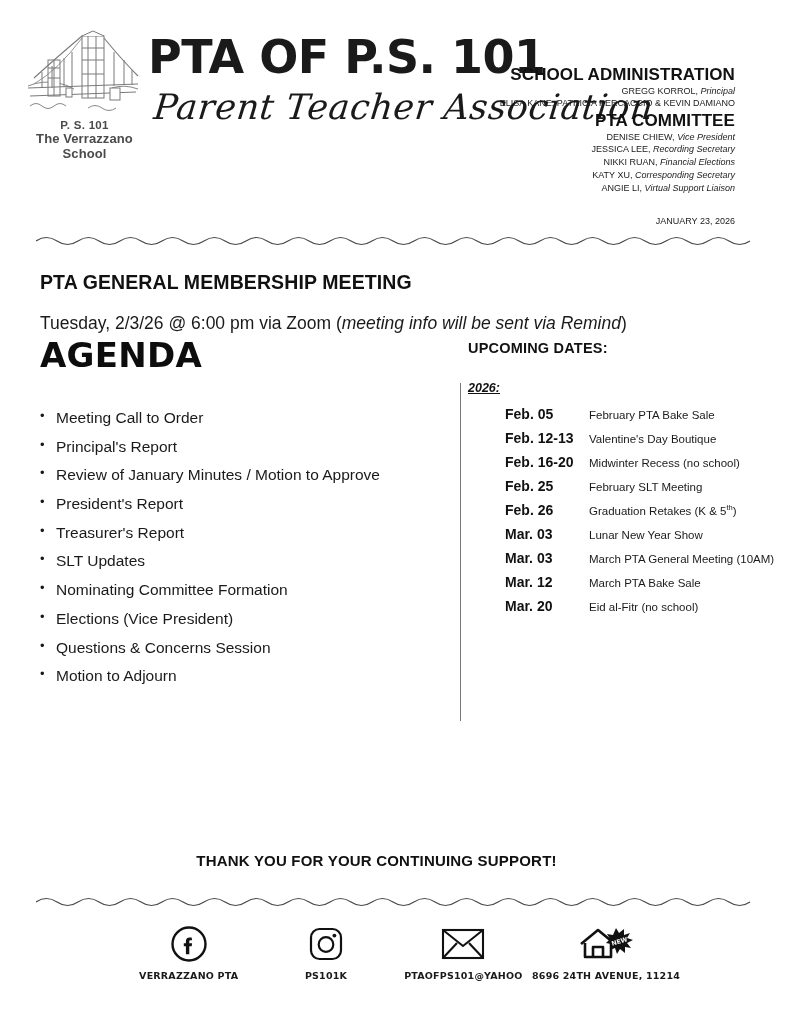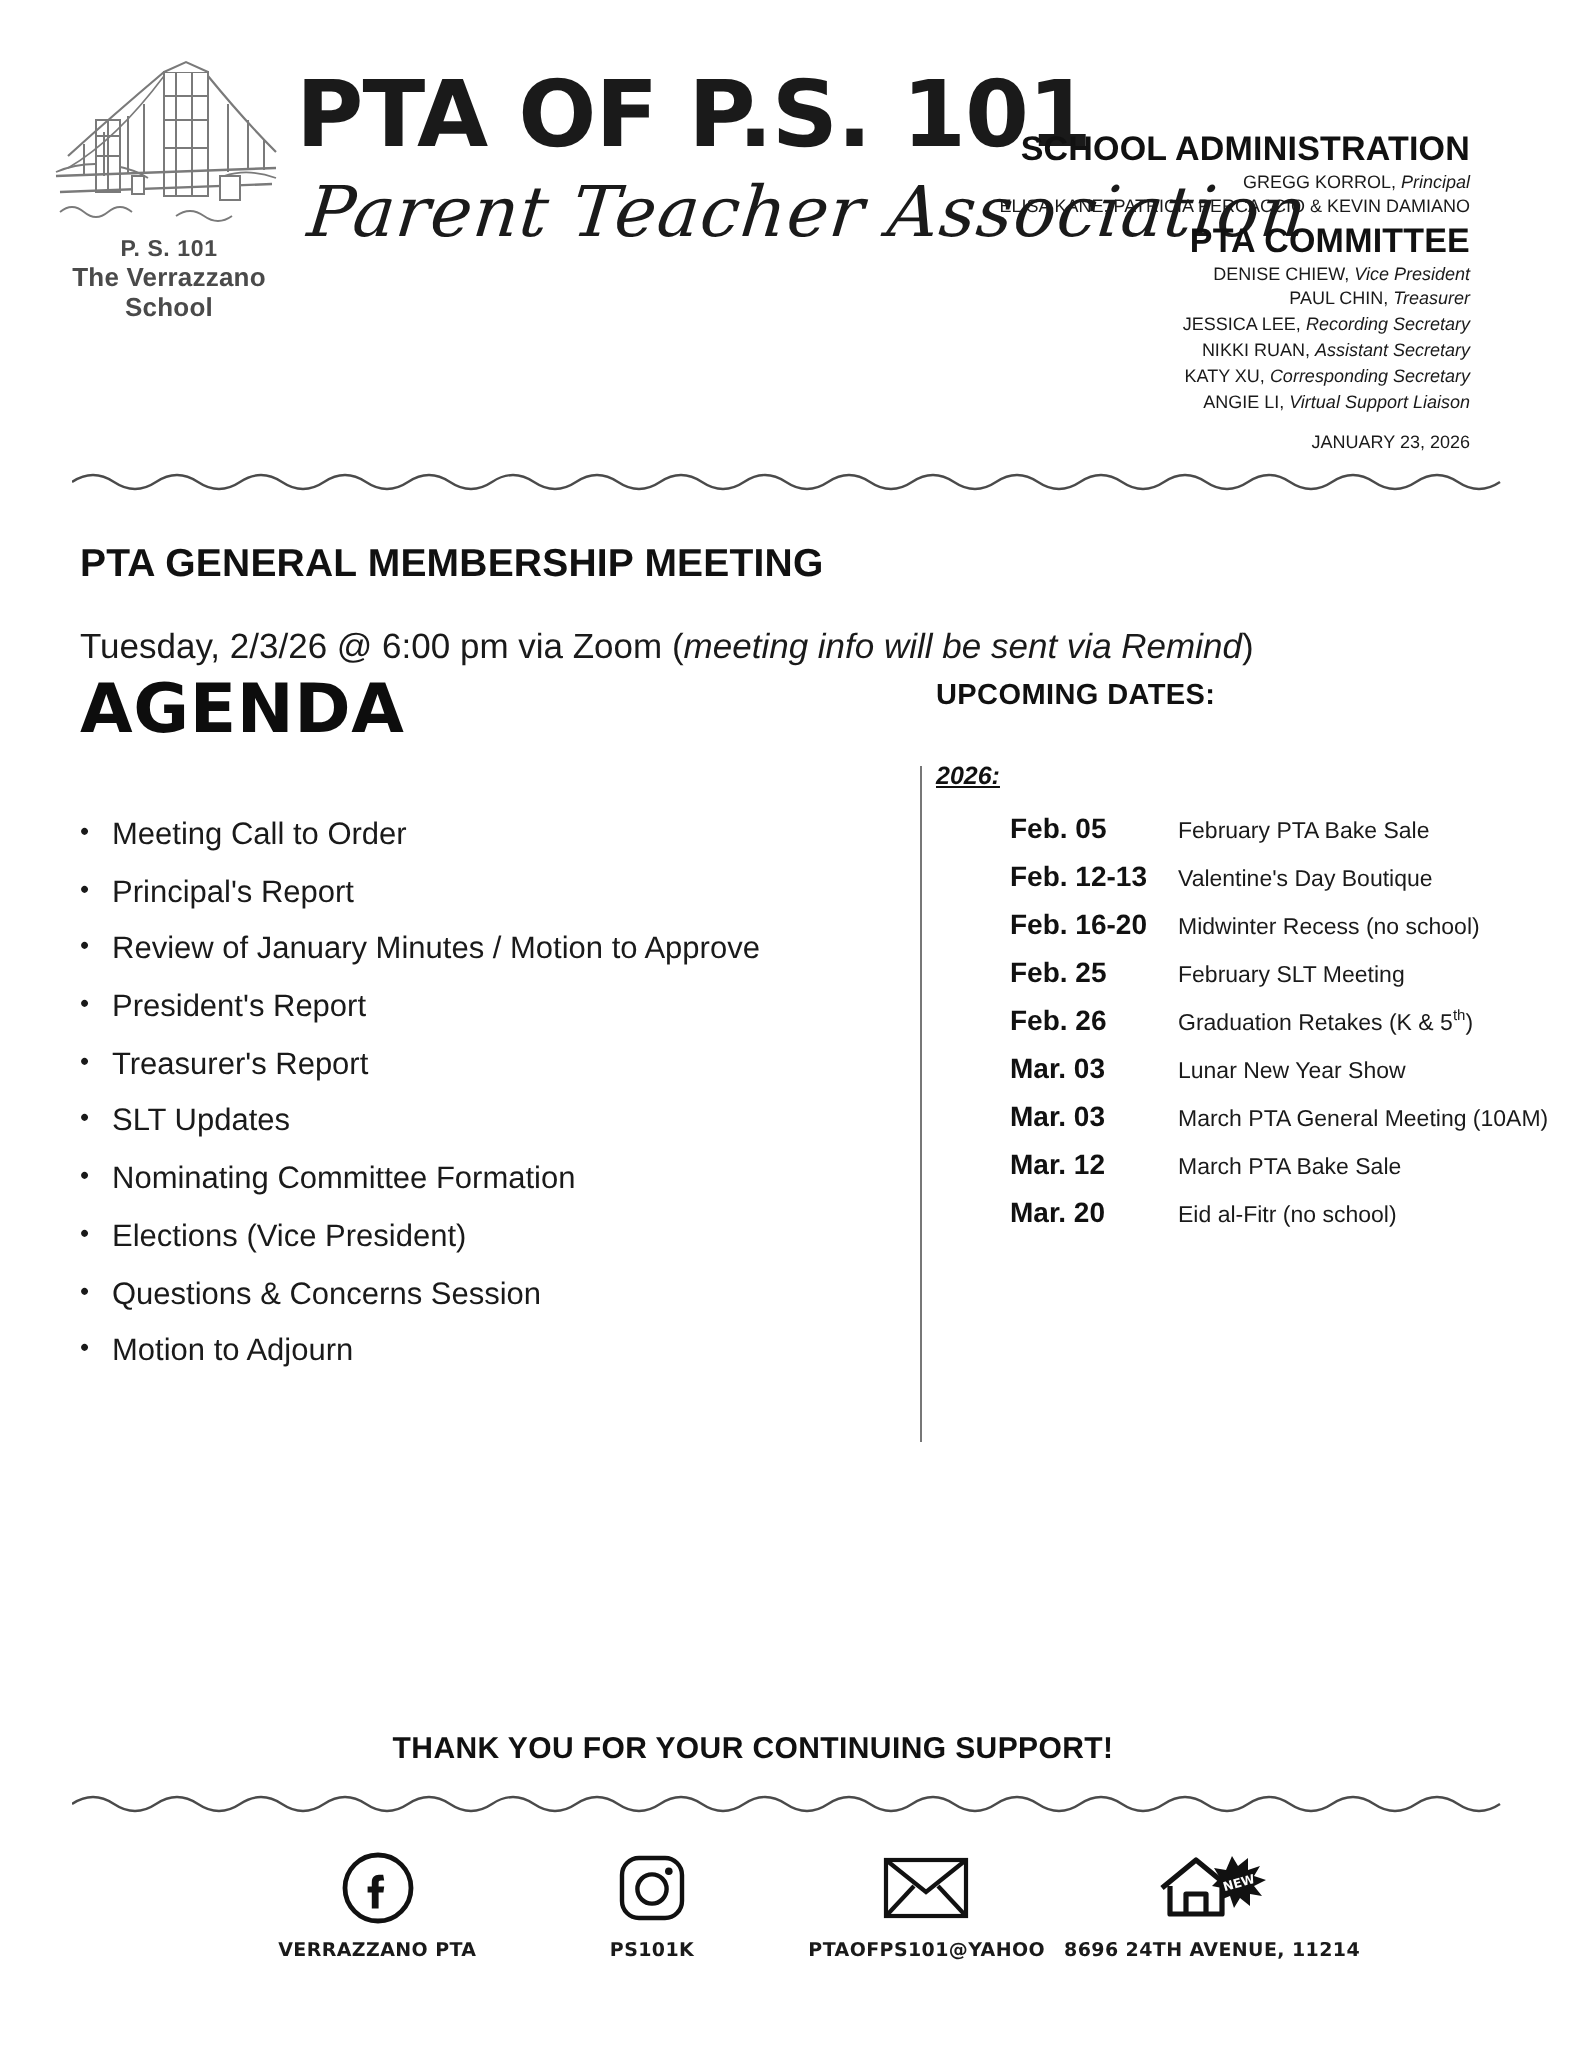--- a/index.html
+++ b/index.html
@@ -234,21 +234,20 @@
   
   .thanks {
     position: absolute;
     left: 0; top: 852px;
     width: 753px;
     text-align: center;
     font-size: 15px;
     font-weight: bold;
     letter-spacing: 0.2px;
     color: #111;
-    margin-top: 14px;
   }
   .social-row {
     position: absolute;
     left: 120px; top: 922px;
     width: 560px;
     display: flex;
   }
   .social-item {
     flex: 1 1 0;
     text-align: center;
@@ -339,30 +338,26 @@
       </div>
     </div>
 
     <div class="committee-block">
       <div class="section-head">PTA COMMITTEE</div>
       <div class="staff-line">
         <span>DENISE CHIEW,</span>
         <span class="role">Vice President</span>
       </div>
       <div class="staff-line">
-        <span>PAUL CHIN,</span>
-        <span class="role">Treasurer</span>
-      </div>
-      <div class="staff-line">
         <span>JESSICA LEE,</span>
         <span class="role">Recording Secretary</span>
       </div>
       <div class="staff-line">
         <span>NIKKI RUAN,</span>
-        <span class="role">Assistant Secretary</span>
+        <span class="role">Financial Elections</span>
       </div>
       <div class="staff-line">
         <span>KATY XU,</span>
         <span class="role">Corresponding Secretary</span>
       </div>
       <div class="staff-line">
         <span>ANGIE LI,</span>
         <span class="role">Virtual Support Liaison</span>
       </div>
     </div>

